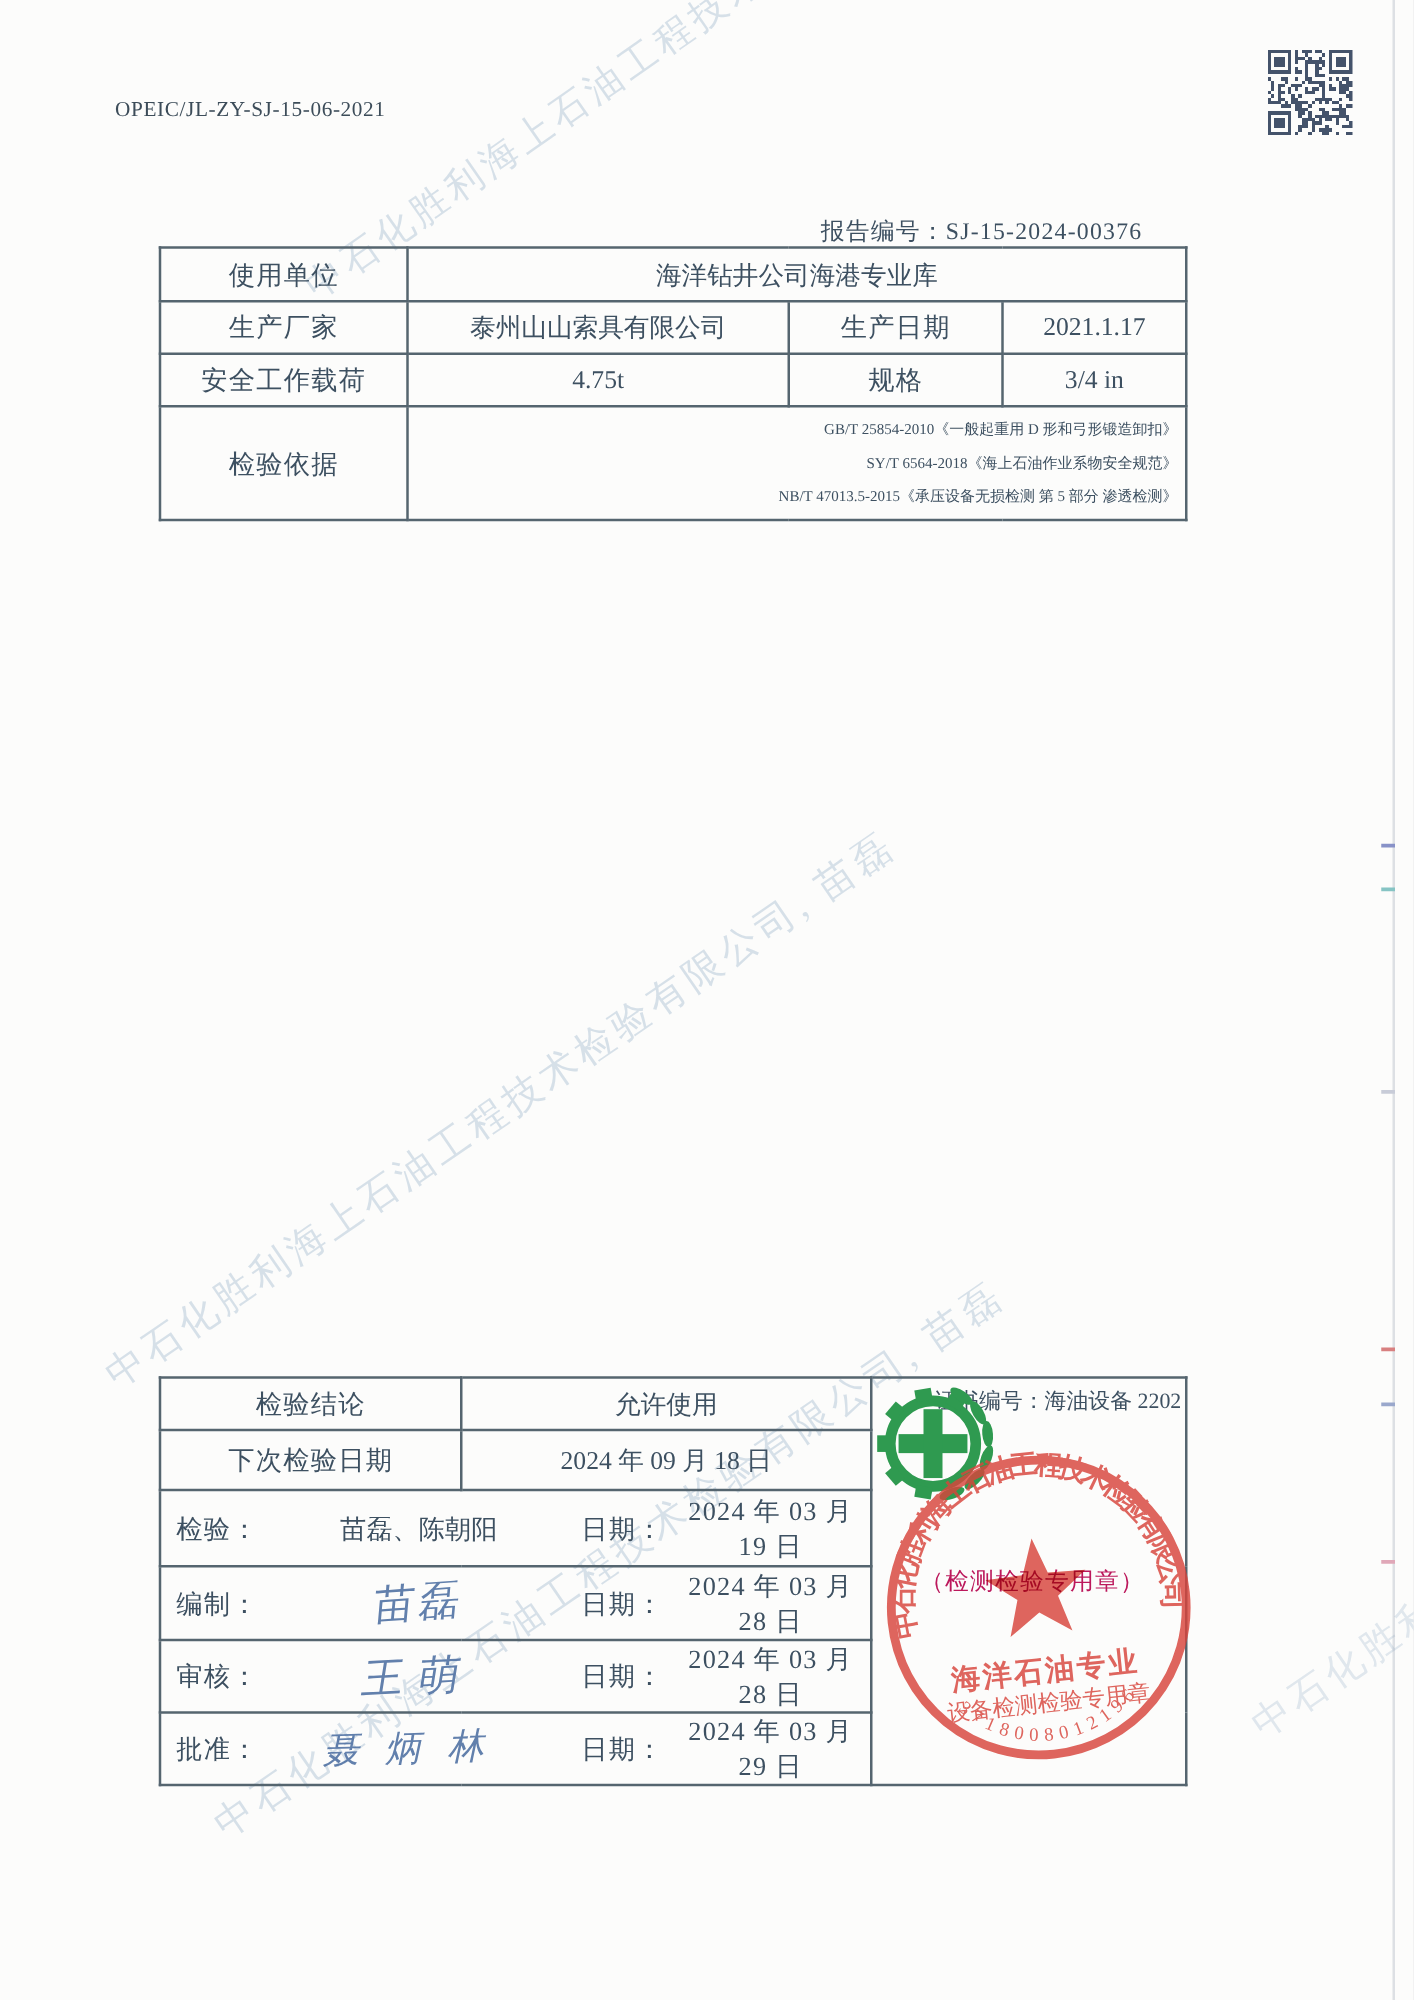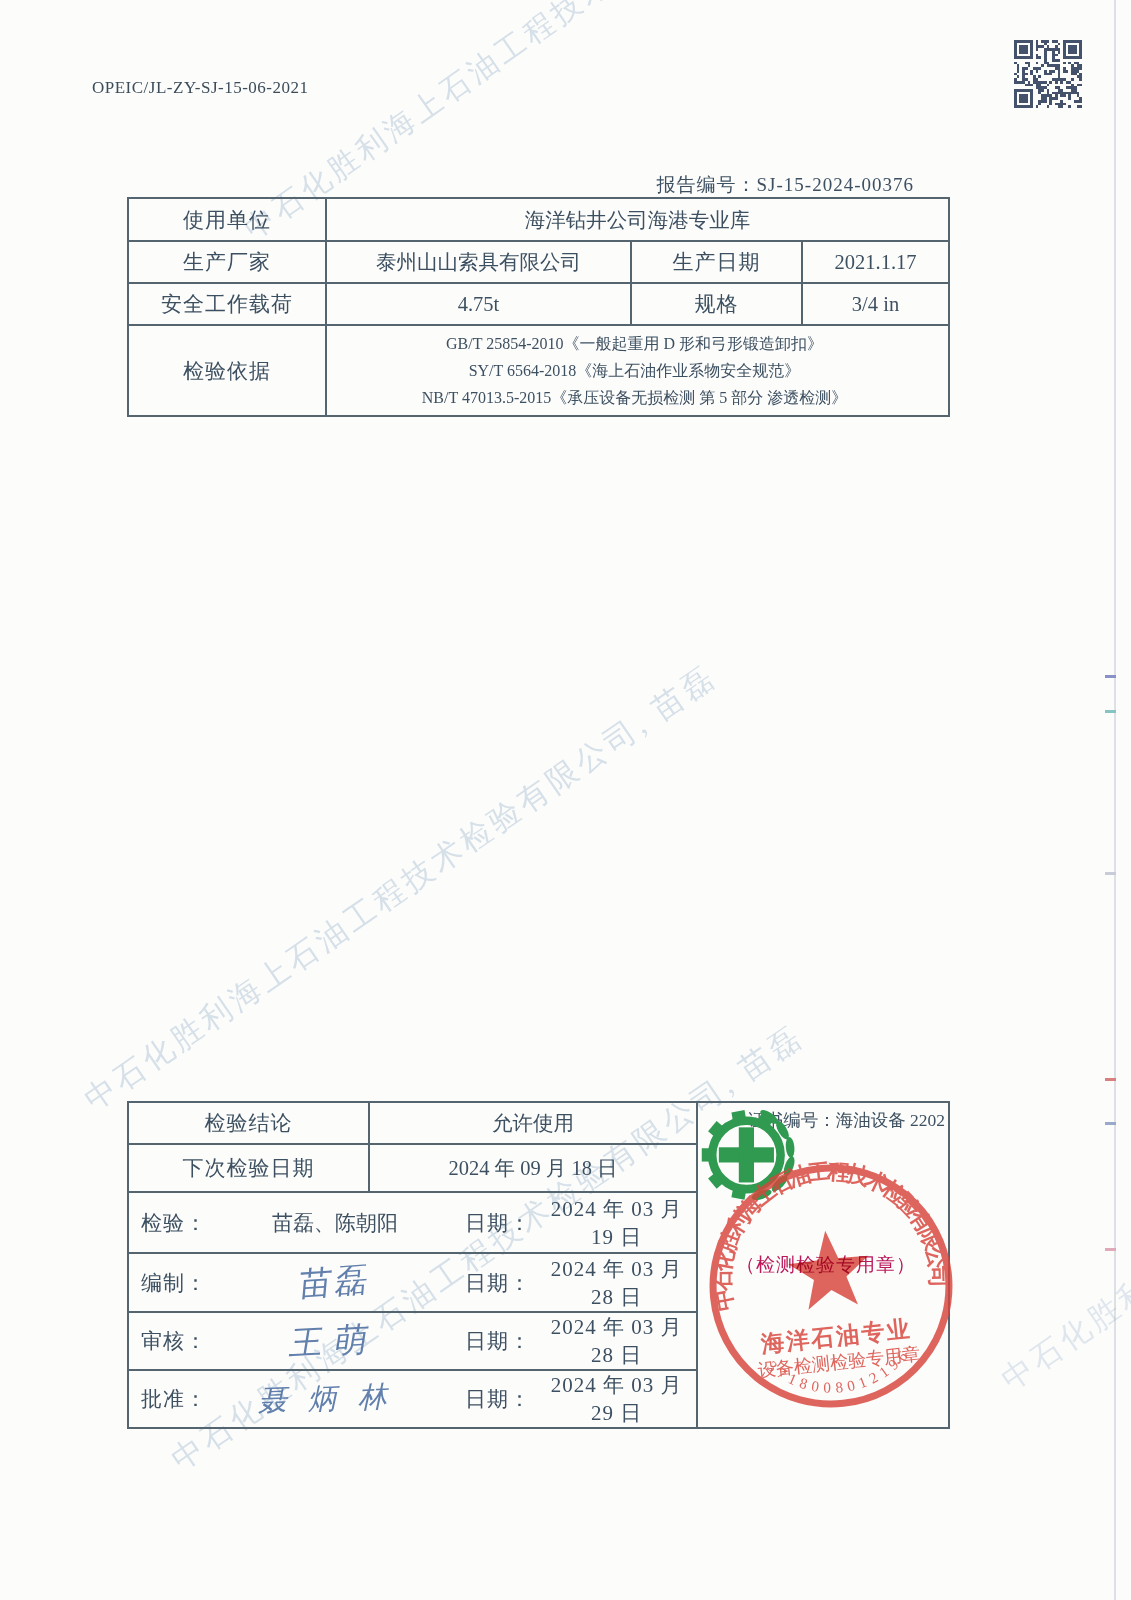--- a/index.html
+++ b/index.html
@@ -19,21 +19,21 @@
   .report-no{position:absolute;left:0;width:914px;top:172px;text-align:right;font-size:19px;
              letter-spacing:1px;z-index:2;}
   .qr{position:absolute;left:1014px;top:40px;width:68px;height:68px;z-index:2;}
   
   table{border-collapse:collapse;table-layout:fixed;position:absolute;z-index:2;}
   td{border:2px solid #55656f;text-align:center;vertical-align:middle;font-size:20.5px;
      padding:0;overflow:visible;}
   .t1{left:127px;top:197px;width:821px;}
   .t2{left:127px;top:1101px;width:821px;}
   td.lbl{font-size:21px;letter-spacing:1px;}
-  td.basis{text-align:center;padding:4px 6px 4px 0;line-height:27px;font-size:16px;}
+  td.basis{text-align:right;padding:4px 6px 4px 0;line-height:27px;font-size:12px;}
   td.defects{text-align:left;vertical-align:top;padding:10px 14px;font-size:21px;line-height:37px;height:625px;}
   td.certcell{position:relative;}
   .cert-no{position:absolute;top:5px;left:0;width:100%;text-align:right;font-size:17.5px;
            padding-right:3px;box-sizing:border-box;}
   .signrow{display:flex;align-items:center;height:100%;padding:0 12px;box-sizing:border-box;font-size:21px;}
   .sr-label{width:78px;text-align:left;letter-spacing:1px;}
   .sr-name{width:232px;text-align:center;}
   .sr-datelabel{width:84px;margin-left:14px;text-align:left;letter-spacing:1px;}
   .sr-date{flex:1;text-align:center;letter-spacing:1px;}
   .sig{display:inline-block;font-size:33px;color:#4d6fa2;opacity:.88;

